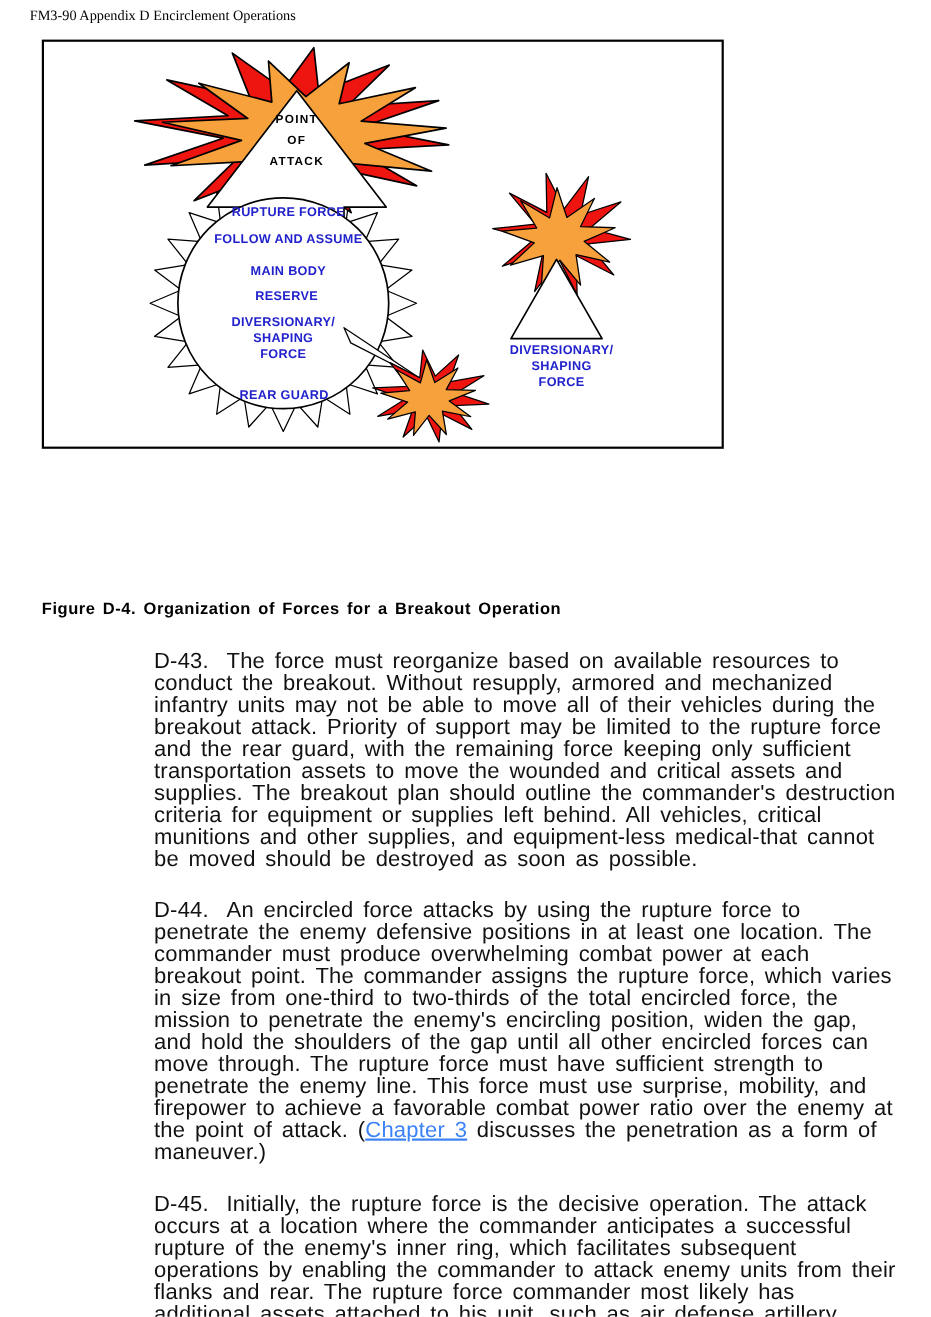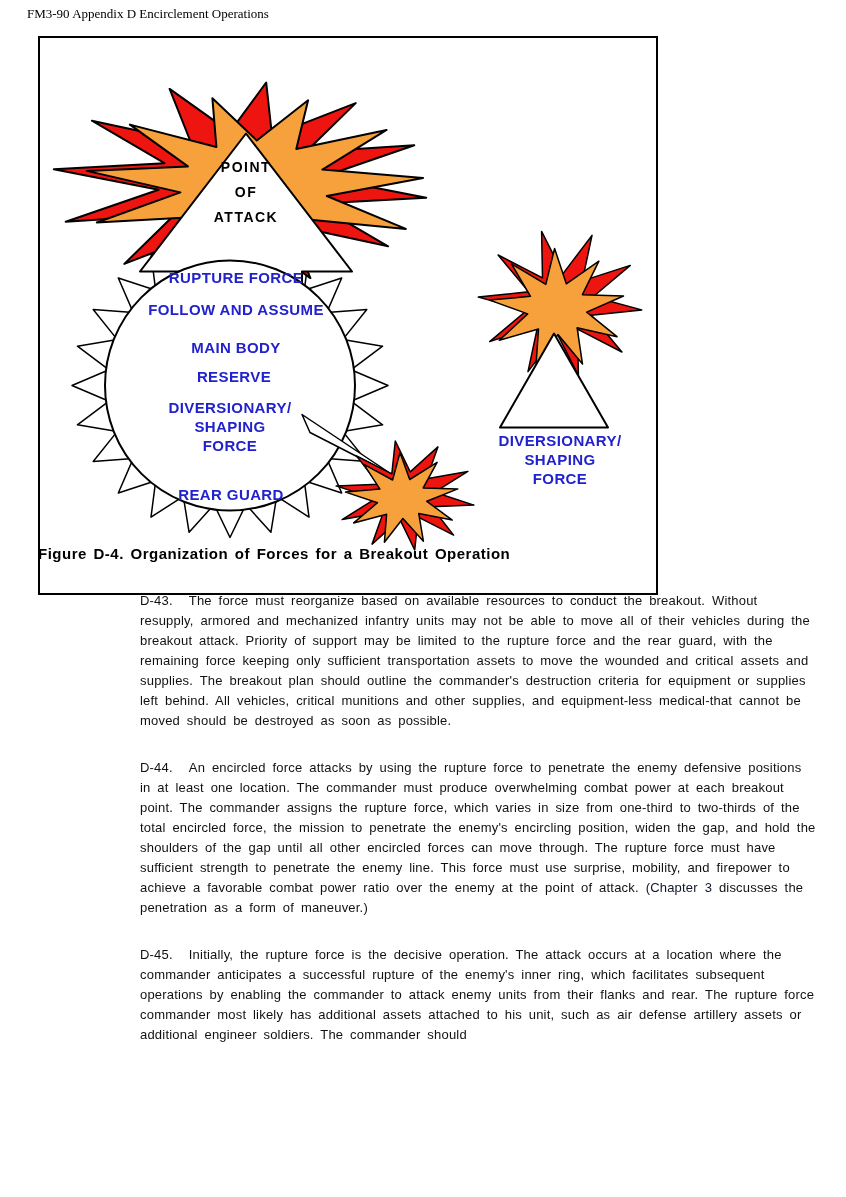--- a/index.html
+++ b/index.html
@@ -5,37 +5,37 @@
   html,body { margin:0; padding:0; background:#ffffff; }
   body {
     width:846px; height:1197px; position:relative;
     font-family:"Liberation Sans", sans-serif; color:#000;
   }
   .page-header {
     position:absolute; left:27px; top:6px;
     font-family:"Liberation Serif", serif; font-size:13px; color:#000;
   }
   .figure-box {
-    position:absolute; left:38px; top:36px; width:620px; height:559px;
+    position:absolute; left:38px; top:36px; width:620px; height:372px;
     border:2px solid #000; box-sizing:border-box; overflow:hidden; background:#fff;
   }
   .figure-box svg { display:block; width:100%; height:100%; }
   .figure-caption {
     position:absolute; left:38px; top:545px;
     font-size:15px; font-weight:bold; letter-spacing:0.5px; word-spacing:2px;
   }
   .body-text {
     position:absolute; left:140px; top:591px; width:676px;
   }
   .body-text p {
-    margin:0 0 27px 0; font-size:13px; line-height:20px;
+    margin:0 0 27px 0; font-size:20px; line-height:20px;
     letter-spacing:0.2px; word-spacing:3px; color:#111;
   }
   .pnum { margin-right:16px; }
-  a.doc-link { color:#0f172a; cursor:pointer; }
+  a.doc-link { color:#3b82f6; text-decoration:underline; cursor:pointer; }
   
   .outlined { stroke:#000; stroke-width:2; stroke-linejoin:round; }
   .outlined-thin { stroke:#000; stroke-width:1.5; stroke-linejoin:round; }
   .white-fill { fill:#ffffff; }
   .arrow-label {
     font-family:"Liberation Sans", sans-serif; font-weight:bold; font-size:14px;
     letter-spacing:1.5px; text-anchor:middle; fill:#000;
   }
   .blue-label {
     font-family:"Liberation Sans", sans-serif; font-weight:bold; font-size:15px;

